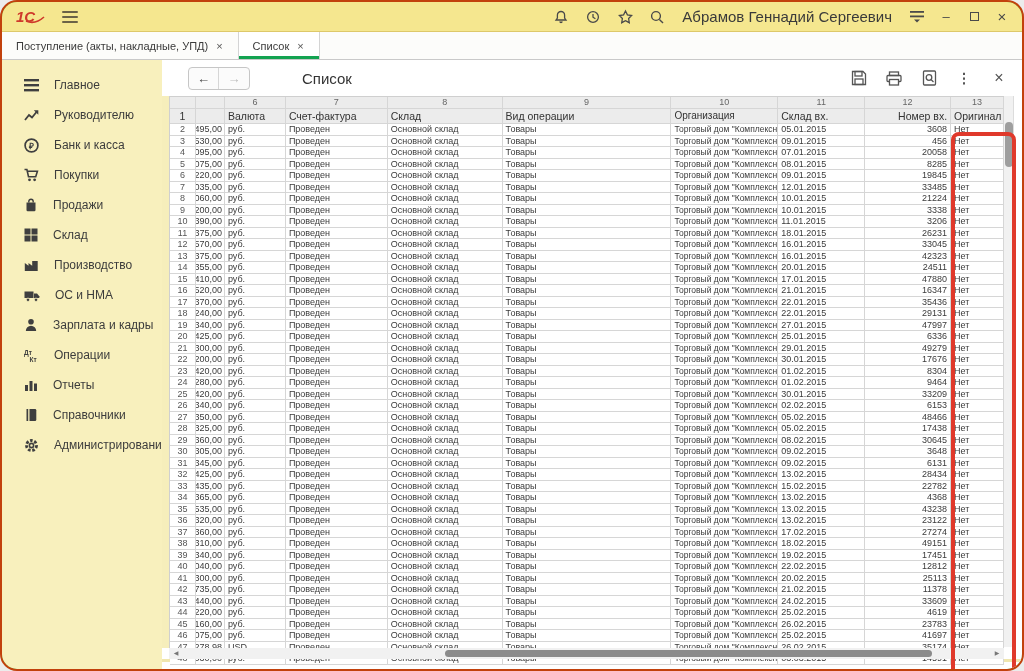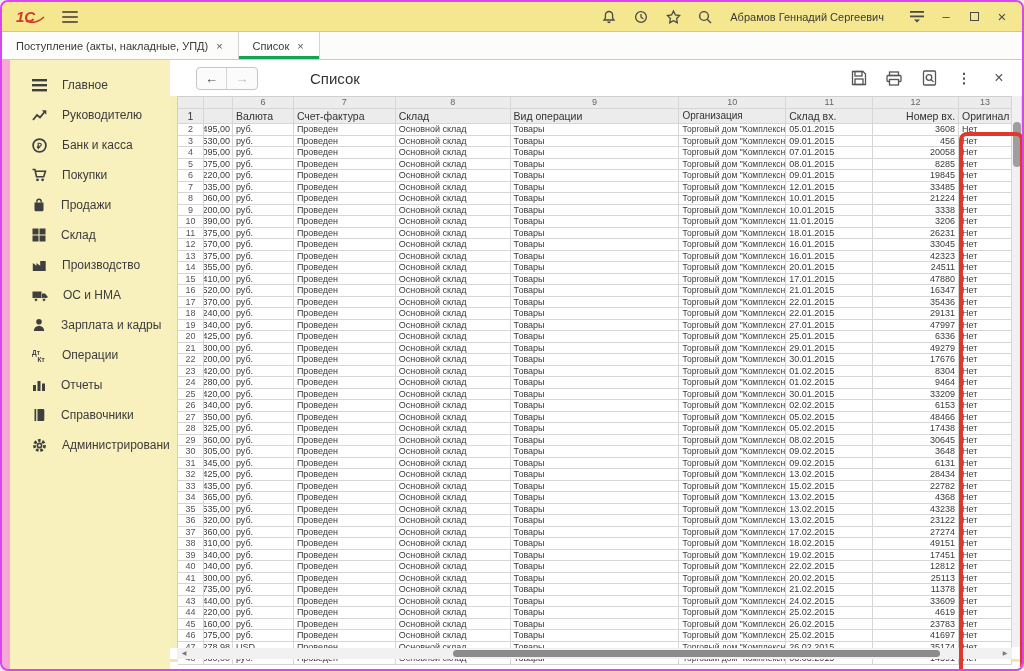--- a/index.html
+++ b/index.html
@@ -1,39 +1,39 @@
 <!DOCTYPE html>
 <html><head>
 <meta charset="utf-8">
 <style>
   * { margin:0; padding:0; box-sizing:border-box; }
   html,body { width:1024px; height:671px; background:#ececec; font-family:"Liberation Sans", sans-serif; overflow:hidden; }
-  .window { position:absolute; inset:0; background:#f9a8d4; border:2px solid #d946ef; border-radius:8px; overflow:hidden; }
+  .window { position:absolute; inset:0; background:#4d7c0f; border:2px solid #c2410c; border-radius:17px; overflow:hidden; }
 
   
   .titlebar { height:30px; background:#f5e78f; border-bottom:1px solid #ddc86a; display:flex; align-items:center; padding:0 10px; }
   .logo { display:flex; align-items:center; margin:0 10px 0 4px; }
   .hamburger { width:16px; margin:0 14px 0 6px; cursor:pointer; }
   .hamburger div { height:2px; background:#6b6347; margin:3px 0; border-radius:1px; }
   .app-title { font-size:11.5px; color:#3a3a3a; }
   .tb-spacer { flex:1; }
   .tb-ico { width:22px; height:22px; display:flex; align-items:center; justify-content:center; margin-left:10px; color:#4a4a4a; cursor:pointer; }
-  .user-name { font-size:11px; color:#3a3a3a; margin:0 12px 0 14px; cursor:pointer; }
+  .user-name { font-size:15px; color:#3a3a3a; margin:0 4px 0 14px; cursor:pointer; }
   .win-ctl { font-size:13px; color:#4a4a4a; width:20px; text-align:center; margin-left:8px; cursor:pointer; }
   .max-box { width:9px; height:9px; border:1.5px solid #4a4a4a; display:inline-block; }
 
   
   .tabbar { height:28px; background:#fcfcfa; border-bottom:1px solid #c9c9c9; display:flex; align-items:stretch; }
   .tab { display:flex; align-items:center; gap:7px; padding:0 14px; font-size:11px; color:#3a3a3a; border-right:1px solid #d4d4d4; position:relative; cursor:pointer; }
   .tab.active { background:#ffffff; }
   .tab.active::after { content:""; position:absolute; left:0; right:0; bottom:0; height:3px; background:#13a351; }
   .tab .close-x { font-size:11px; color:#555; padding:0 1px; }
 
   
-  .app-body { display:flex; height:611px;margin-left:8px; }
+  .app-body { display:flex; height:611px; }
   .sidebar { width:160px; background:#f8f0bd; padding-top:10px; flex:none; }
   .side-item { height:30px; display:flex; align-items:center; padding-left:22px; gap:15px; font-size:12px; color:#3c3c3c; cursor:pointer; }
   .side-item svg { flex:none; }
   .main { flex:1; position:relative; background:#ffffff; }
 
   
   .toolbar { height:36px; display:flex; align-items:center; padding:0 14px 0 26px; }
   .navbtns { display:flex; border:1px solid #c6c6c6; border-radius:4px; overflow:hidden; background:#fbfbfb; }
   .navbtn { width:30px; height:21px; display:flex; align-items:center; justify-content:center; font-size:13px; font-weight:bold; cursor:pointer; }
   .navbtn.back { color:#444; border-right:1px solid #d6d6d6; }

